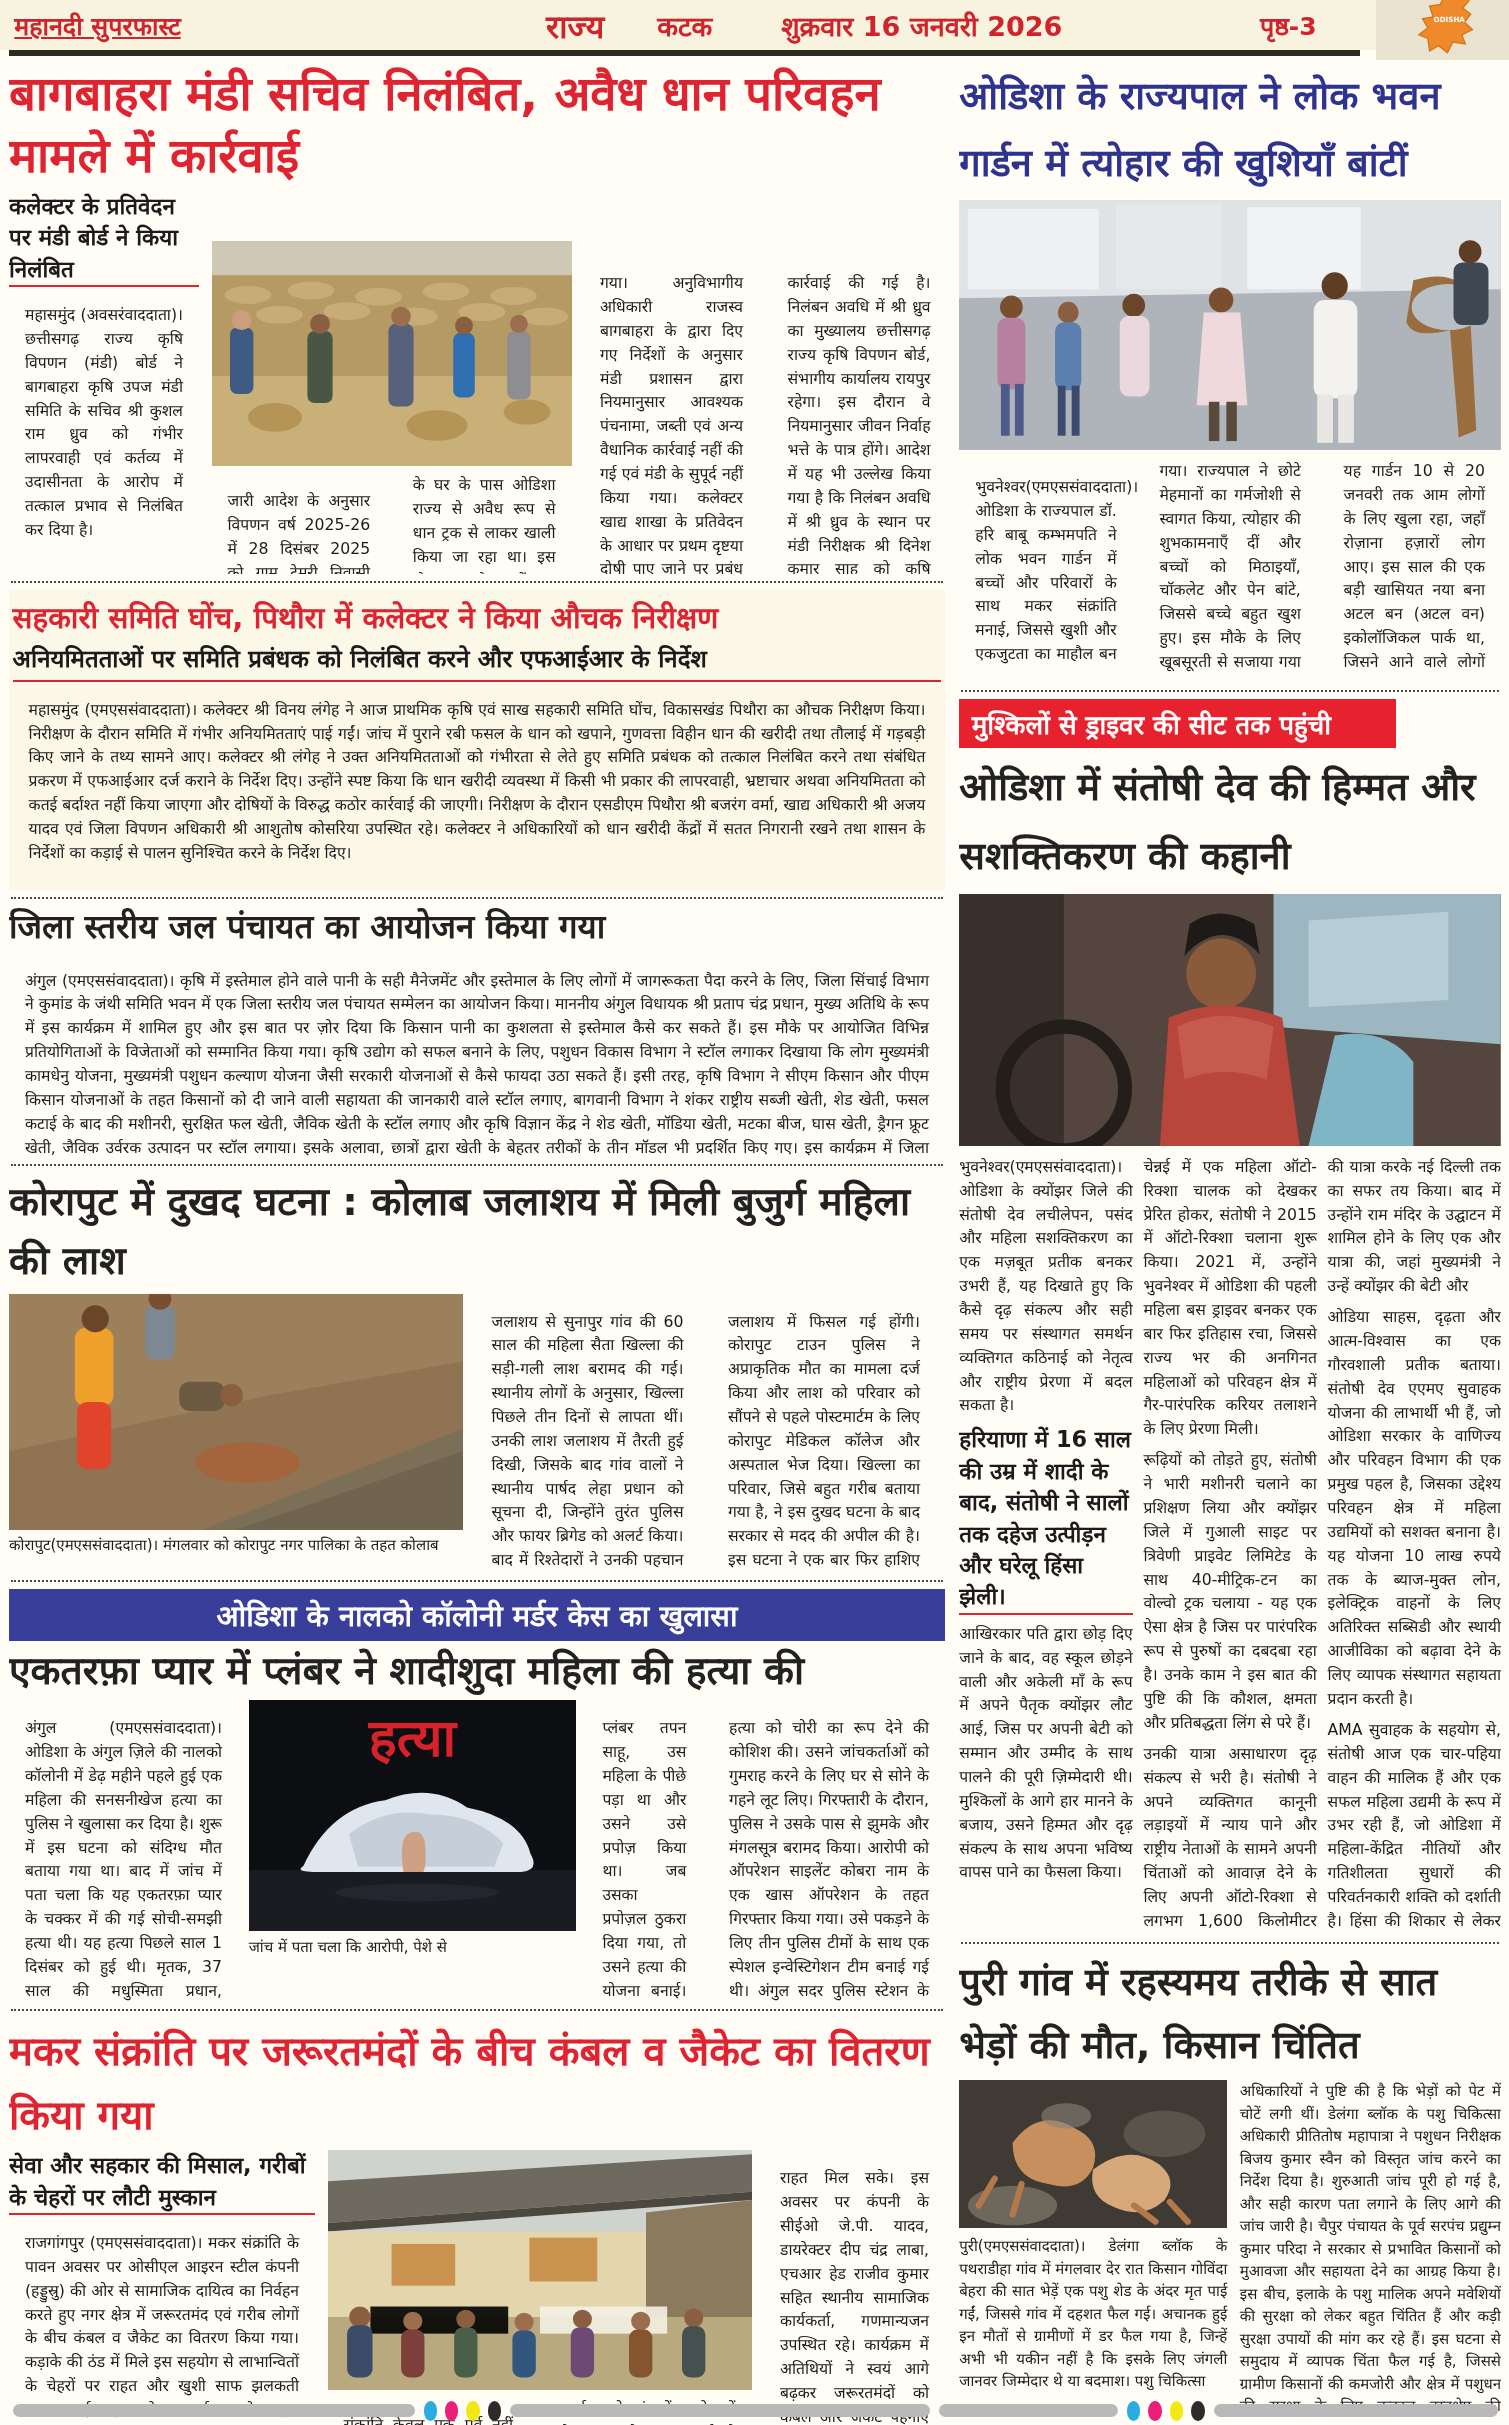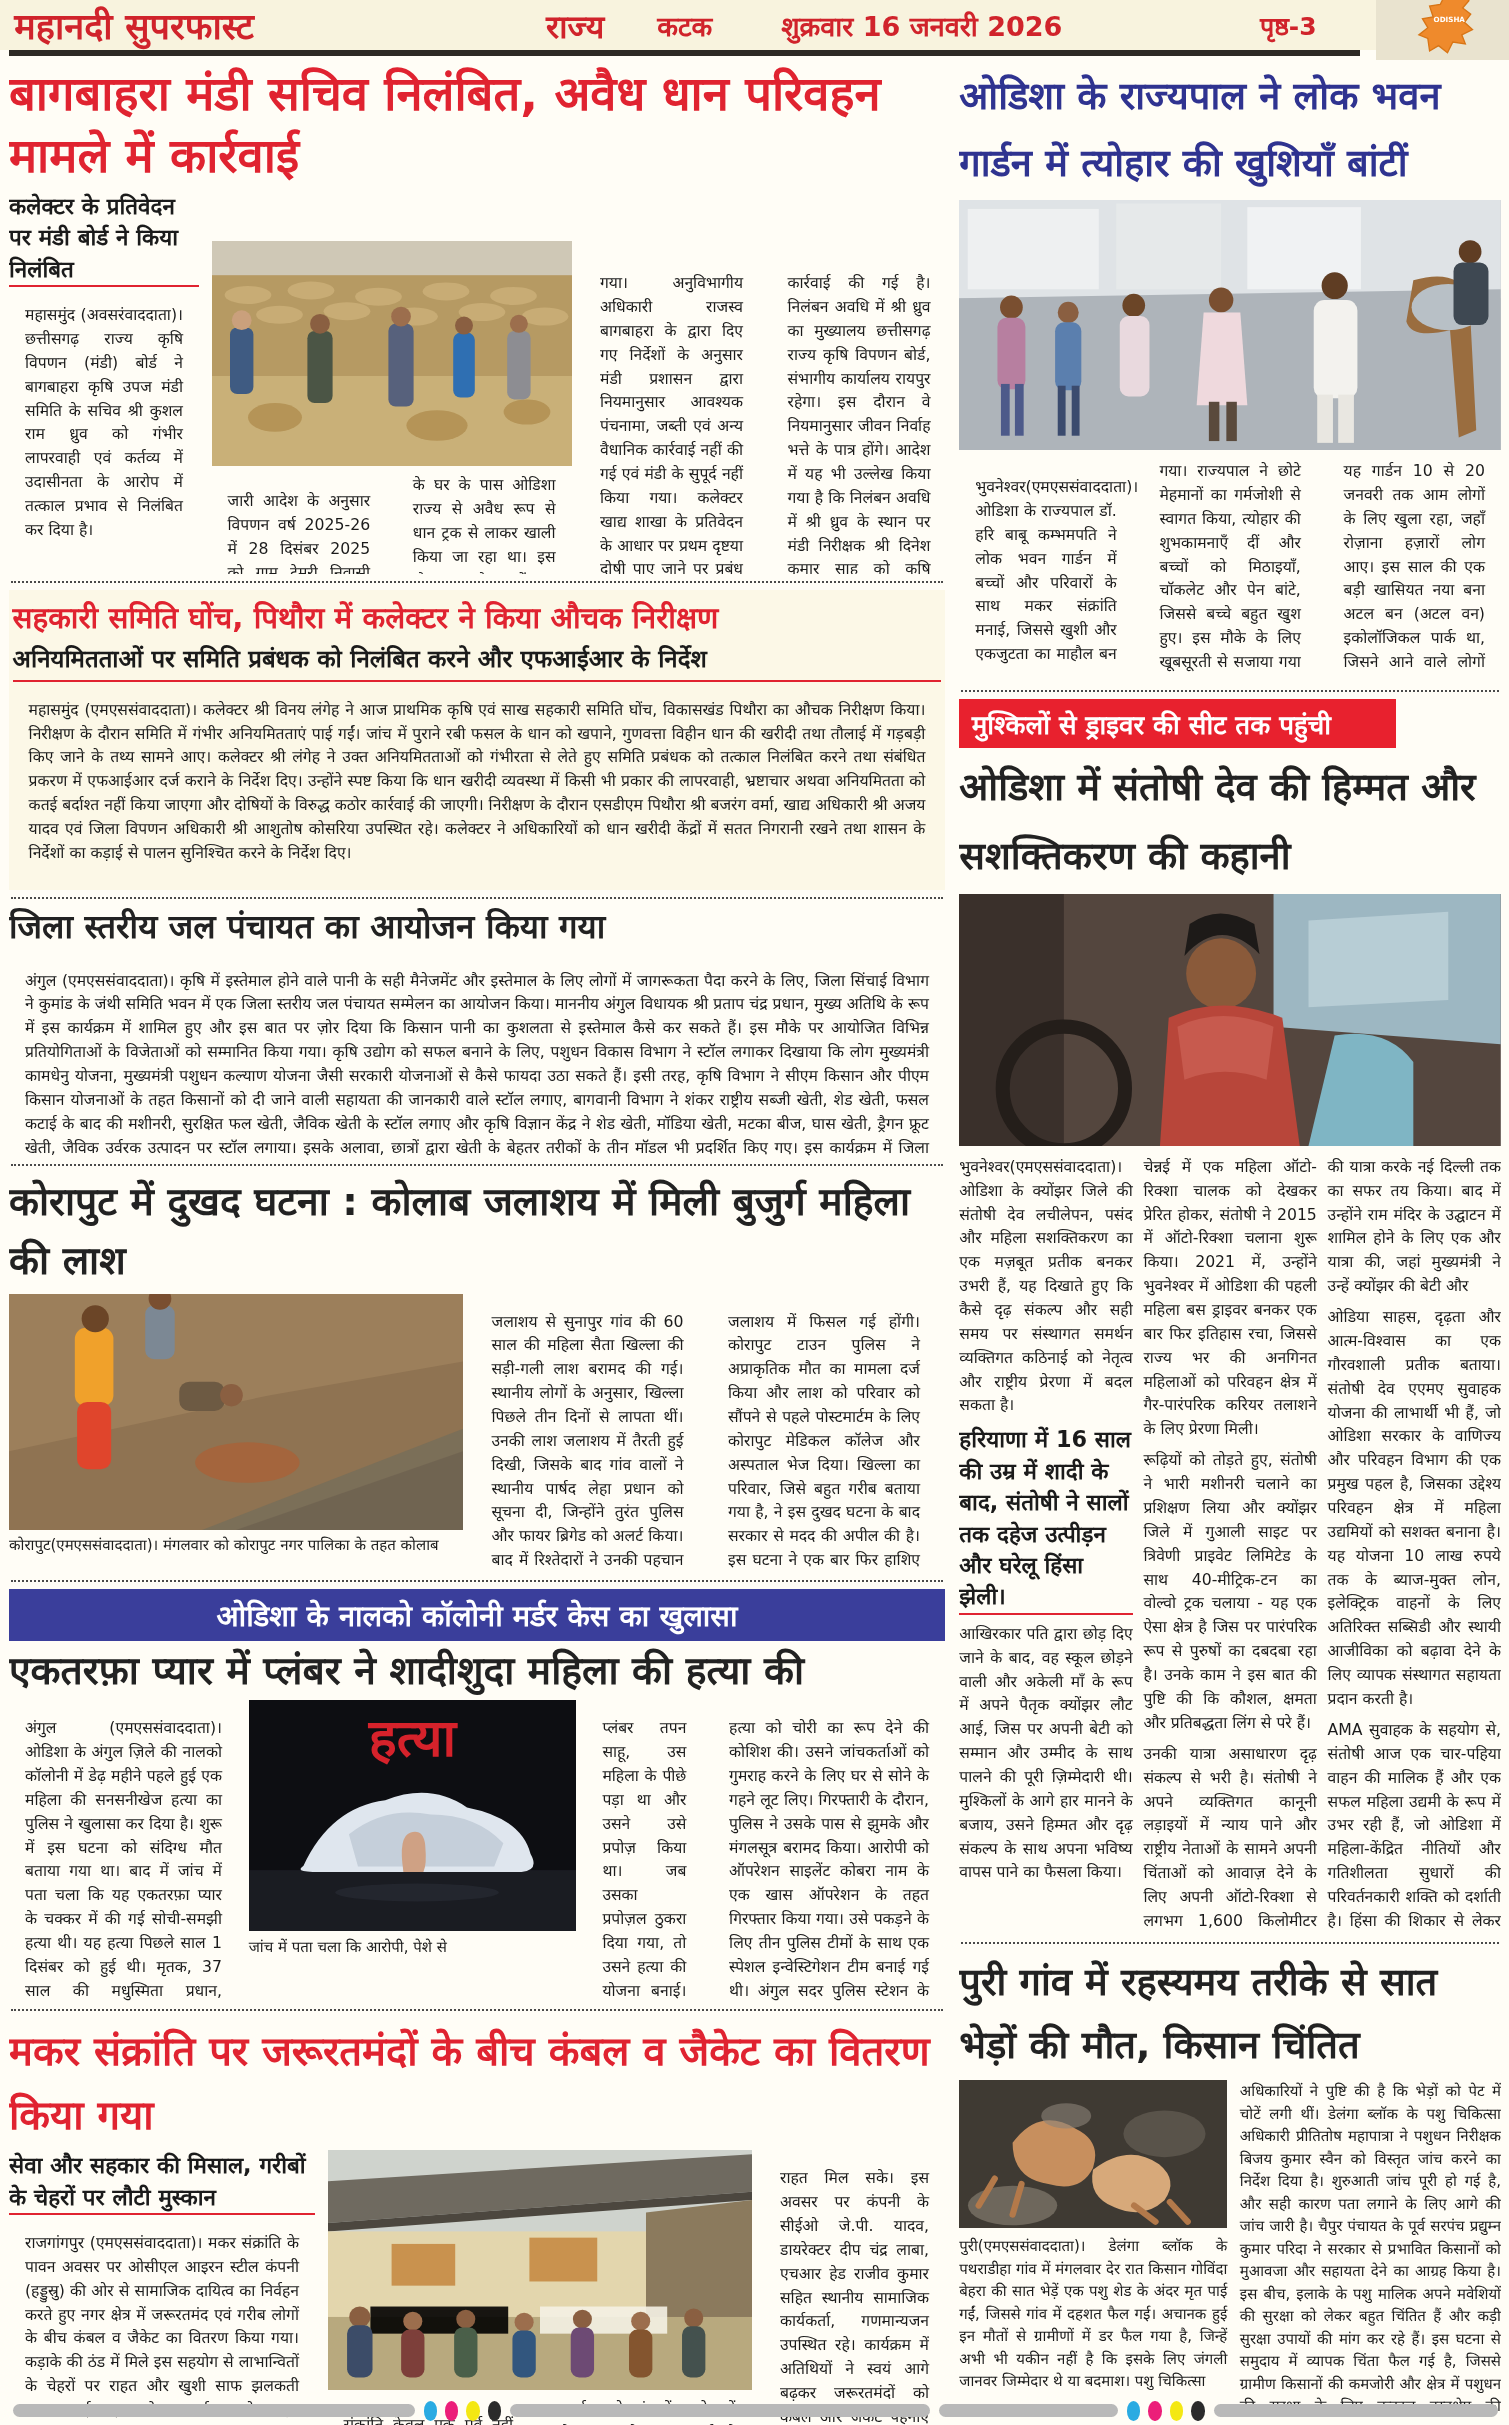--- a/index.html
+++ b/index.html
@@ -3,21 +3,21 @@
 <meta charset="utf-8">
 <style>
   html,body{margin:0;padding:0;}
   body{
     width:1510px;height:2426px;overflow:hidden;background:#fffdf6;
     font-family:"DejaVu Sans",sans-serif;color:#1b1b1b;position:relative;
   }
   
   .masthead{display:flex;align-items:center;height:50px;background:#f8f3de;padding-left:14.3px;}
   .masthead .mh{color:#d0232b;font-weight:bold;}
-  .mh-title{font-size:36px;width:295px;}
+  .mh-title{font-size:25px;width:295px;text-decoration:underline;}
   .mh-section{font-size:32px;width:134px;text-align:right;margin-left:161px;}
   .mh-city{font-size:27px;width:107px;text-align:center;margin-left:27px;}
   .mh-date{font-size:27px;width:295px;text-align:center;margin-left:36px;}
   .mh-page{font-size:25px;width:98px;text-align:center;margin-left:170px;}
   .logo-box{width:134px;height:70px;background:#e9e3cf;margin-left:auto;position:relative;z-index:3;}
   .logo-box svg{width:100%;height:100%;}
   .top-rule{height:6.3px;background:#2d2a25;margin:0 9px 0 9px;width:1351px;}
   
   .page{display:flex;gap:14.3px;padding:3.6px 9px 0 9px;}
   .sec-left{width:936px;flex:none;overflow:hidden;}

